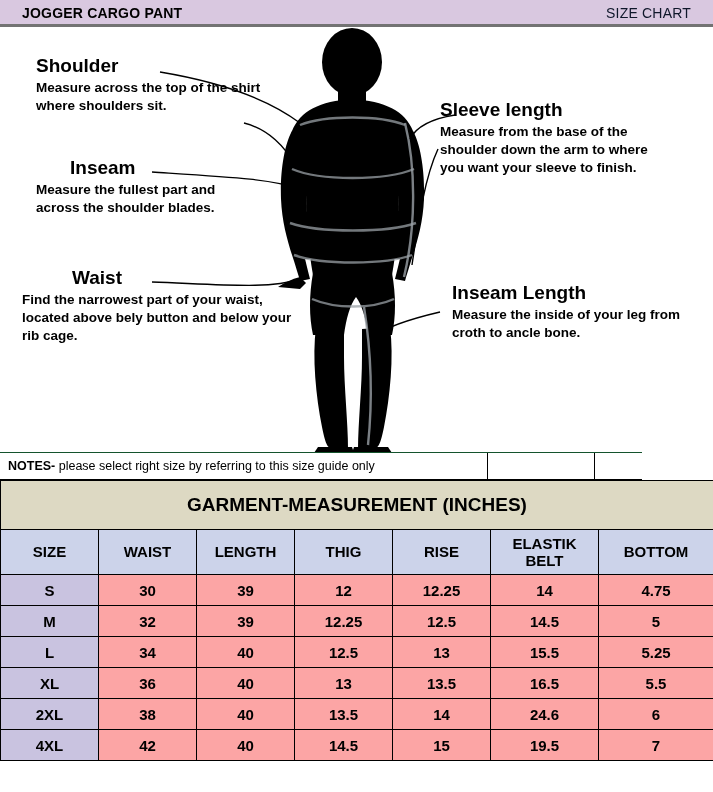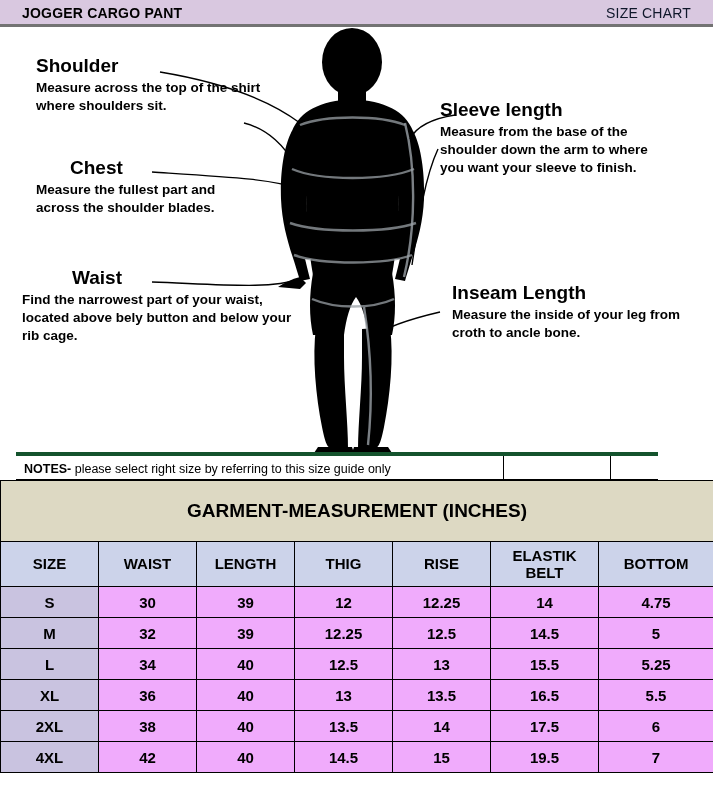--- a/index.html
+++ b/index.html
@@ -88,25 +88,25 @@
   #annot-chest .title { margin-left: 34px; }
   #annot-waist    { left: 22px; top: 240px; width: 280px; }
   #annot-waist .title { margin-left: 50px; }
 
   #annot-sleeve   { left: 440px; top: 72px; width: 230px; }
   #annot-inseam   { left: 452px; top: 255px; width: 230px; }
 
   
   .notes-row {
     position: absolute;
-    left: 16px;
+    left: 0;
     top: 452px;
     width: 642px;
     height: 28px;
-    border-top: 4px solid #14532d;
+    border-top: 1px solid #14532d;
     border-bottom: 1px solid #000;
     box-sizing: border-box;
     background: #ffffff;
   }
   .notes-text {
     position: absolute;
     left: 8px;
     top: 6px;
     font-size: 12.5px;
     color: #000;
@@ -137,32 +137,32 @@
   td, th {
     border: 1px solid #000;
     text-align: center;
     font-weight: bold;
     color: #000;
   }
   .tbl-title td {
     background: #ddd9c3;
     font-size: 19px;
     height: 32px;
-    padding: 14px;
+    padding: 8px;
     margin-left: 22px;
   }
   .tbl-head th {
     background: #ccd3ea;
     font-size: 15px;
     height: 44px;
     padding: 0 2px;
     line-height: 1.15;
   }
   .tbl-body td {
-    background: #f0abfc;
+    background: #fca5a5;
     font-size: 15px;
     height: 30px;
     padding: 0;
   }
   .tbl-body td.size-cell {
     background: #c9c3e0;
   }
 </style>
 </head>
 <body>
@@ -259,21 +259,21 @@
       <path d="M438 122 C 424 152, 418 198, 412 238" stroke="#000" stroke-width="1.4" fill="none"></path>
       <path d="M440 285 C 410 292, 386 300, 372 310" stroke="#000" stroke-width="1.4" fill="none"></path>
     </svg>
 
     <div class="annot" id="annot-shoulder">
       <div class="title">Shoulder</div>
       <div class="body">Measure across the top of the shirt where shoulders sit.</div>
     </div>
 
     <div class="annot" id="annot-chest">
-      <div class="title">Chest</div>
+      <div class="title">Inseam</div>
       <div class="body">Measure the fullest part and across the shoulder blades.</div>
     </div>
 
     <div class="annot" id="annot-waist">
       <div class="title">Waist</div>
       <div class="body">Find the narrowest part of your waist, located above bely button and below your rib cage.</div>
     </div>
 
     <div class="annot" id="annot-sleeve">
       <div class="title">Sleeve length</div>
@@ -352,21 +352,21 @@
           <td>13.5</td>
           <td>16.5</td>
           <td>5.5</td>
         </tr>
         <tr class="tbl-body">
           <td class="size-cell">2XL</td>
           <td>38</td>
           <td>40</td>
           <td>13.5</td>
           <td>14</td>
-          <td>17.5</td>
+          <td>24.6</td>
           <td>6</td>
         </tr>
         <tr class="tbl-body">
           <td class="size-cell">4XL</td>
           <td>42</td>
           <td>40</td>
           <td>14.5</td>
           <td>15</td>
           <td>19.5</td>
           <td>7</td>

